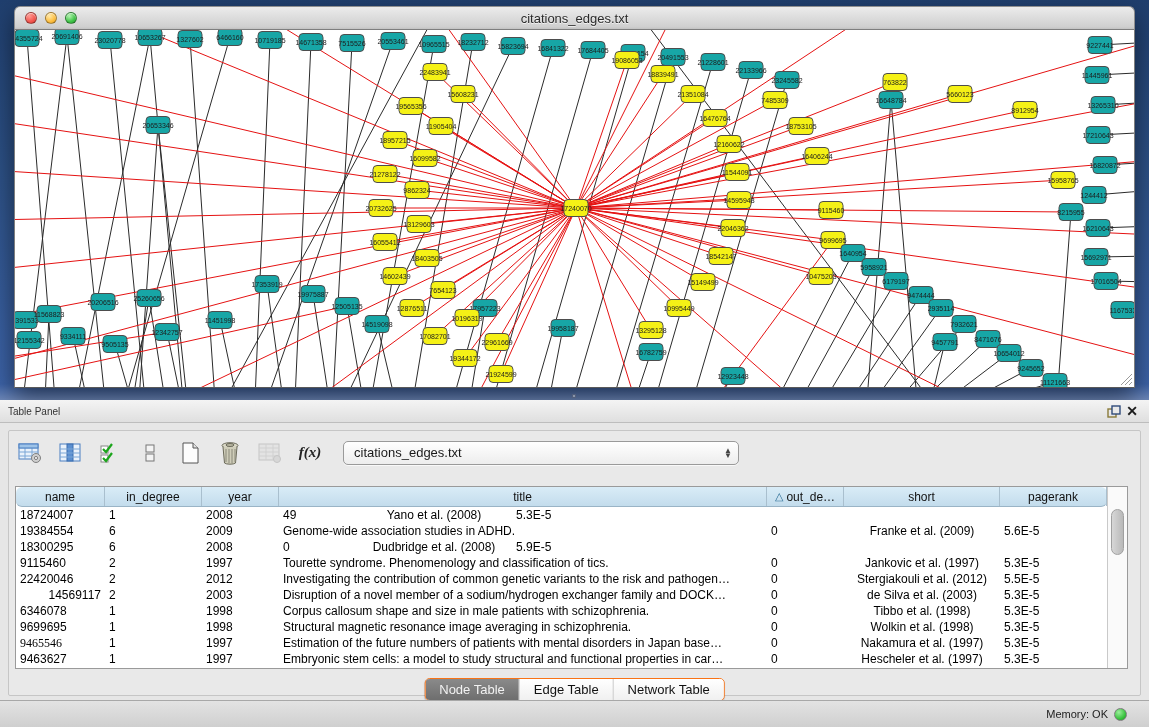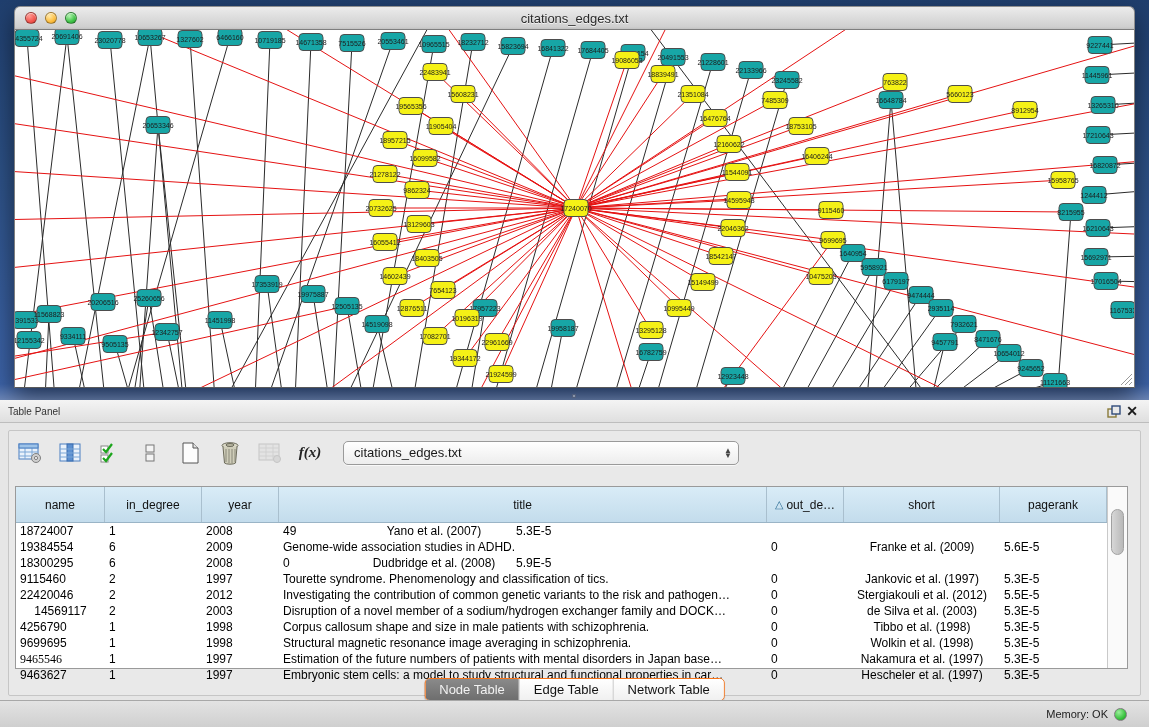--- a/index.html
+++ b/index.html
@@ -46,22 +46,22 @@
   .fx { font-size:15px; font-style:italic; font-weight:bold; color:#222; font-family:"Liberation Serif", serif; }
   .combo { width:396px; height:24px; margin-left:6px; border:1px solid #9a9a9a; border-radius:5px;
     background:linear-gradient(180deg,#ffffff,#ededed); display:flex; align-items:center;
     padding:0 6px 0 10px; font-size:13px; color:#1a1a1a; box-shadow:0 1px 0 rgba(255,255,255,.7); }
   .combo .lbl { flex:1; }
   .combo .arrows { font-size:8px; line-height:5px; color:#444; text-align:center; }
 
   .table-box { position:absolute; left:6px; top:55px; width:1113px; height:183px;
     background:#fff; border:1px solid #9a9a9a; display:flex; }
   .table-main { width:1091px; }
-  .thead { display:flex; height:36px; background:linear-gradient(180deg,#d9ecf7,#c3dcec);
-    border-bottom:1px solid #9ab4c6; }
+  .thead { display:flex; height:20px; background:linear-gradient(180deg,#d9ecf7,#c3dcec);
+    border-bottom:1px solid #9ab4c6;border-radius:6px; }
   .th { font-size:12px; color:#111; display:flex; align-items:center; justify-content:center;
     border-right:1px solid #a9bfce; overflow:hidden; white-space:nowrap; }
   .th .sort { color:#2e6f96; margin-right:3px; font-size:11px; }
   .tr { display:flex; height:16px; align-items:center; }
   .td { font-size:12px; color:#000; padding:0 4px; overflow:hidden; white-space:nowrap; }
   .vscroll { width:21px; background:#fafafa; border-left:1px solid #c9c9c9; position:relative; }
   .vthumb { position:absolute; left:3px; top:22px; width:13px; height:46px; border-radius:7px;
     background:linear-gradient(90deg,#d7d7d7,#b9b9b9); border:1px solid #a0a0a0; }
 
   .seg-tabs { position:absolute; left:50%; transform:translateX(-50%); top:247px; display:flex;
@@ -757,21 +757,21 @@
             <div class="th" style="width: 77px;"><span class="sort">△</span>out_de…</div>
             <div class="th" style="width: 156px;">short</div>
             <div class="th" style="width: 107px;">pagerank</div>
           </div>
         <div id="table-body">
             <div class="tr">
               <div class="td" style="width: 89px; text-align: left;">18724007</div>
               <div class="td" style="width: 97px; text-align: left;">1</div>
               <div class="td" style="width: 77px; text-align: left;">2008</div>
               <div class="td" style="width: 77px; text-align: left;">49</div>
-              <div class="td" style="width: 156px; text-align: center;">Yano et al. (2007)</div>
+              <div class="td" style="width: 156px; text-align: center;">Yano et al. (2008)</div>
               <div class="td" style="width: 107px; text-align: left;">5.3E-5</div>
             </div>
             <div class="tr">
               <div class="td" style="width: 89px; text-align: left;">19384554</div>
               <div class="td" style="width: 97px; text-align: left;">6</div>
               <div class="td" style="width: 77px; text-align: left;">2009</div>
               <div class="td" style="width: 488px; text-align: left;">Genome-wide association studies in ADHD.</div>
               <div class="td" style="width: 77px; text-align: left;">0</div>
               <div class="td" style="width: 156px; text-align: center;">Franke et al. (2009)</div>
               <div class="td" style="width: 107px; text-align: left;">5.6E-5</div>
@@ -796,30 +796,30 @@
             <div class="tr">
               <div class="td" style="width: 89px; text-align: left;">22420046</div>
               <div class="td" style="width: 97px; text-align: left;">2</div>
               <div class="td" style="width: 77px; text-align: left;">2012</div>
               <div class="td" style="width: 488px; text-align: left;">Investigating the contribution of common genetic variants to the risk and pathogen…</div>
               <div class="td" style="width: 77px; text-align: left;">0</div>
               <div class="td" style="width: 156px; text-align: center;">Stergiakouli et al. (2012)</div>
               <div class="td" style="width: 107px; text-align: left;">5.5E-5</div>
             </div>
             <div class="tr">
-              <div class="td" style="width: 89px; text-align: center;">14569117</div>
+              <div class="td" style="width: 89px; text-align: right;">14569117</div>
               <div class="td" style="width: 97px; text-align: left;">2</div>
               <div class="td" style="width: 77px; text-align: left;">2003</div>
               <div class="td" style="width: 488px; text-align: left;">Disruption of a novel member of a sodium/hydrogen exchanger family and DOCK…</div>
               <div class="td" style="width: 77px; text-align: left;">0</div>
               <div class="td" style="width: 156px; text-align: center;">de Silva et al. (2003)</div>
               <div class="td" style="width: 107px; text-align: left;">5.3E-5</div>
             </div>
             <div class="tr">
-              <div class="td" style="width: 89px; text-align: left;">4256790</div>
+              <div class="td" style="width: 89px; text-align: left;">6346078</div>
               <div class="td" style="width: 97px; text-align: left;">1</div>
               <div class="td" style="width: 77px; text-align: left;">1998</div>
               <div class="td" style="width: 488px; text-align: left;">Corpus callosum shape and size in male patients with schizophrenia.</div>
               <div class="td" style="width: 77px; text-align: left;">0</div>
               <div class="td" style="width: 156px; text-align: center;">Tibbo et al. (1998)</div>
               <div class="td" style="width: 107px; text-align: left;">5.3E-5</div>
             </div>
             <div class="tr">
               <div class="td" style="width: 89px; text-align: left;">9699695</div>
               <div class="td" style="width: 97px; text-align: left;">1</div>

